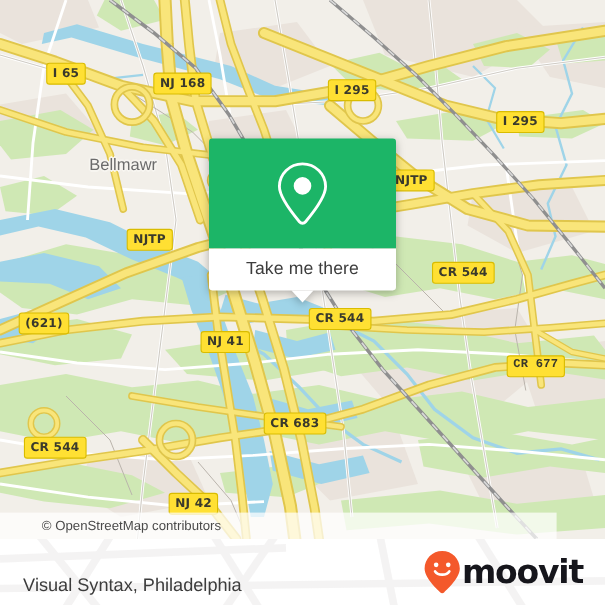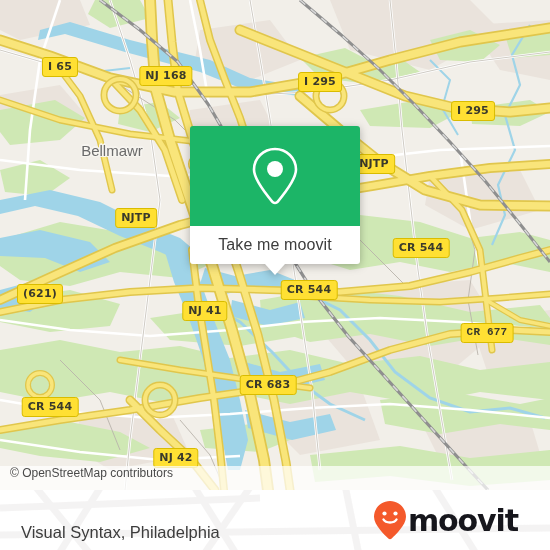--- a/index.html
+++ b/index.html
@@ -100,24 +100,26 @@
     border-left: 10px solid transparent;
     border-right: 10px solid transparent;
     border-top: 11px solid #ffffff;
   }
 
   
   #attribution {
     position: absolute;
     left: 0;
     top: 466px;
-    width: 550px;
+    width: 478px;
     height: 24px;
     background: rgba(255,255,255,0.72);
     display: flex;
+    align-items: center;
+    padding-left: 28px;
   }
   #attribution-text {
     color: #4a4a4a;
     font-size: 12px;
     padding-left: 10px;
     font-family: "Liberation Sans", sans-serif;
   }
 
   
   #footer {
@@ -144,21 +146,21 @@
     color: #3c3c3c;
     font-size: 16.5px;
     padding-left: 21px;
     z-index: 2;
     margin-top: 24px;
   }
   #brand {
     position: relative;
     display: flex;
     align-items: center;
-    padding-right: 32px;
+    padding-right: 20px;
     z-index: 2;
   }
   #brand-name {
     color: #16161c;
     font-size: 30px;
     font-weight: bold;
     letter-spacing: -1.1px;
     margin-left: 1px;
     font-family: "DejaVu Sans", sans-serif;
   }
@@ -396,21 +398,21 @@
     <div id="callout">
       <div id="callout-head">
         <svg width="56" height="64" viewBox="0 0 56 64">
           <path d="M28 5 C16.4 5 7 14.2 7 25.6 C7 35.4 18.5 49.6 25.2 57.6
                    C26.7 59.4 29.3 59.4 30.8 57.6 C37.5 49.6 49 35.4 49 25.6
                    C49 14.2 39.6 5 28 5 Z" fill="none" stroke="#ffffff" stroke-width="2.6"></path>
           <circle cx="28" cy="25" r="8" fill="#ffffff"></circle>
         </svg>
       </div>
       <div id="callout-body">
-        <span id="callout-label">Take me moovit</span>
+        <span id="callout-label">Take me there</span>
       </div>
       <div id="callout-tail"></div>
     </div>
 
     <div id="attribution">
       <span id="attribution-text">© OpenStreetMap contributors</span>
     </div>
   </div>
 
   <div id="footer">

